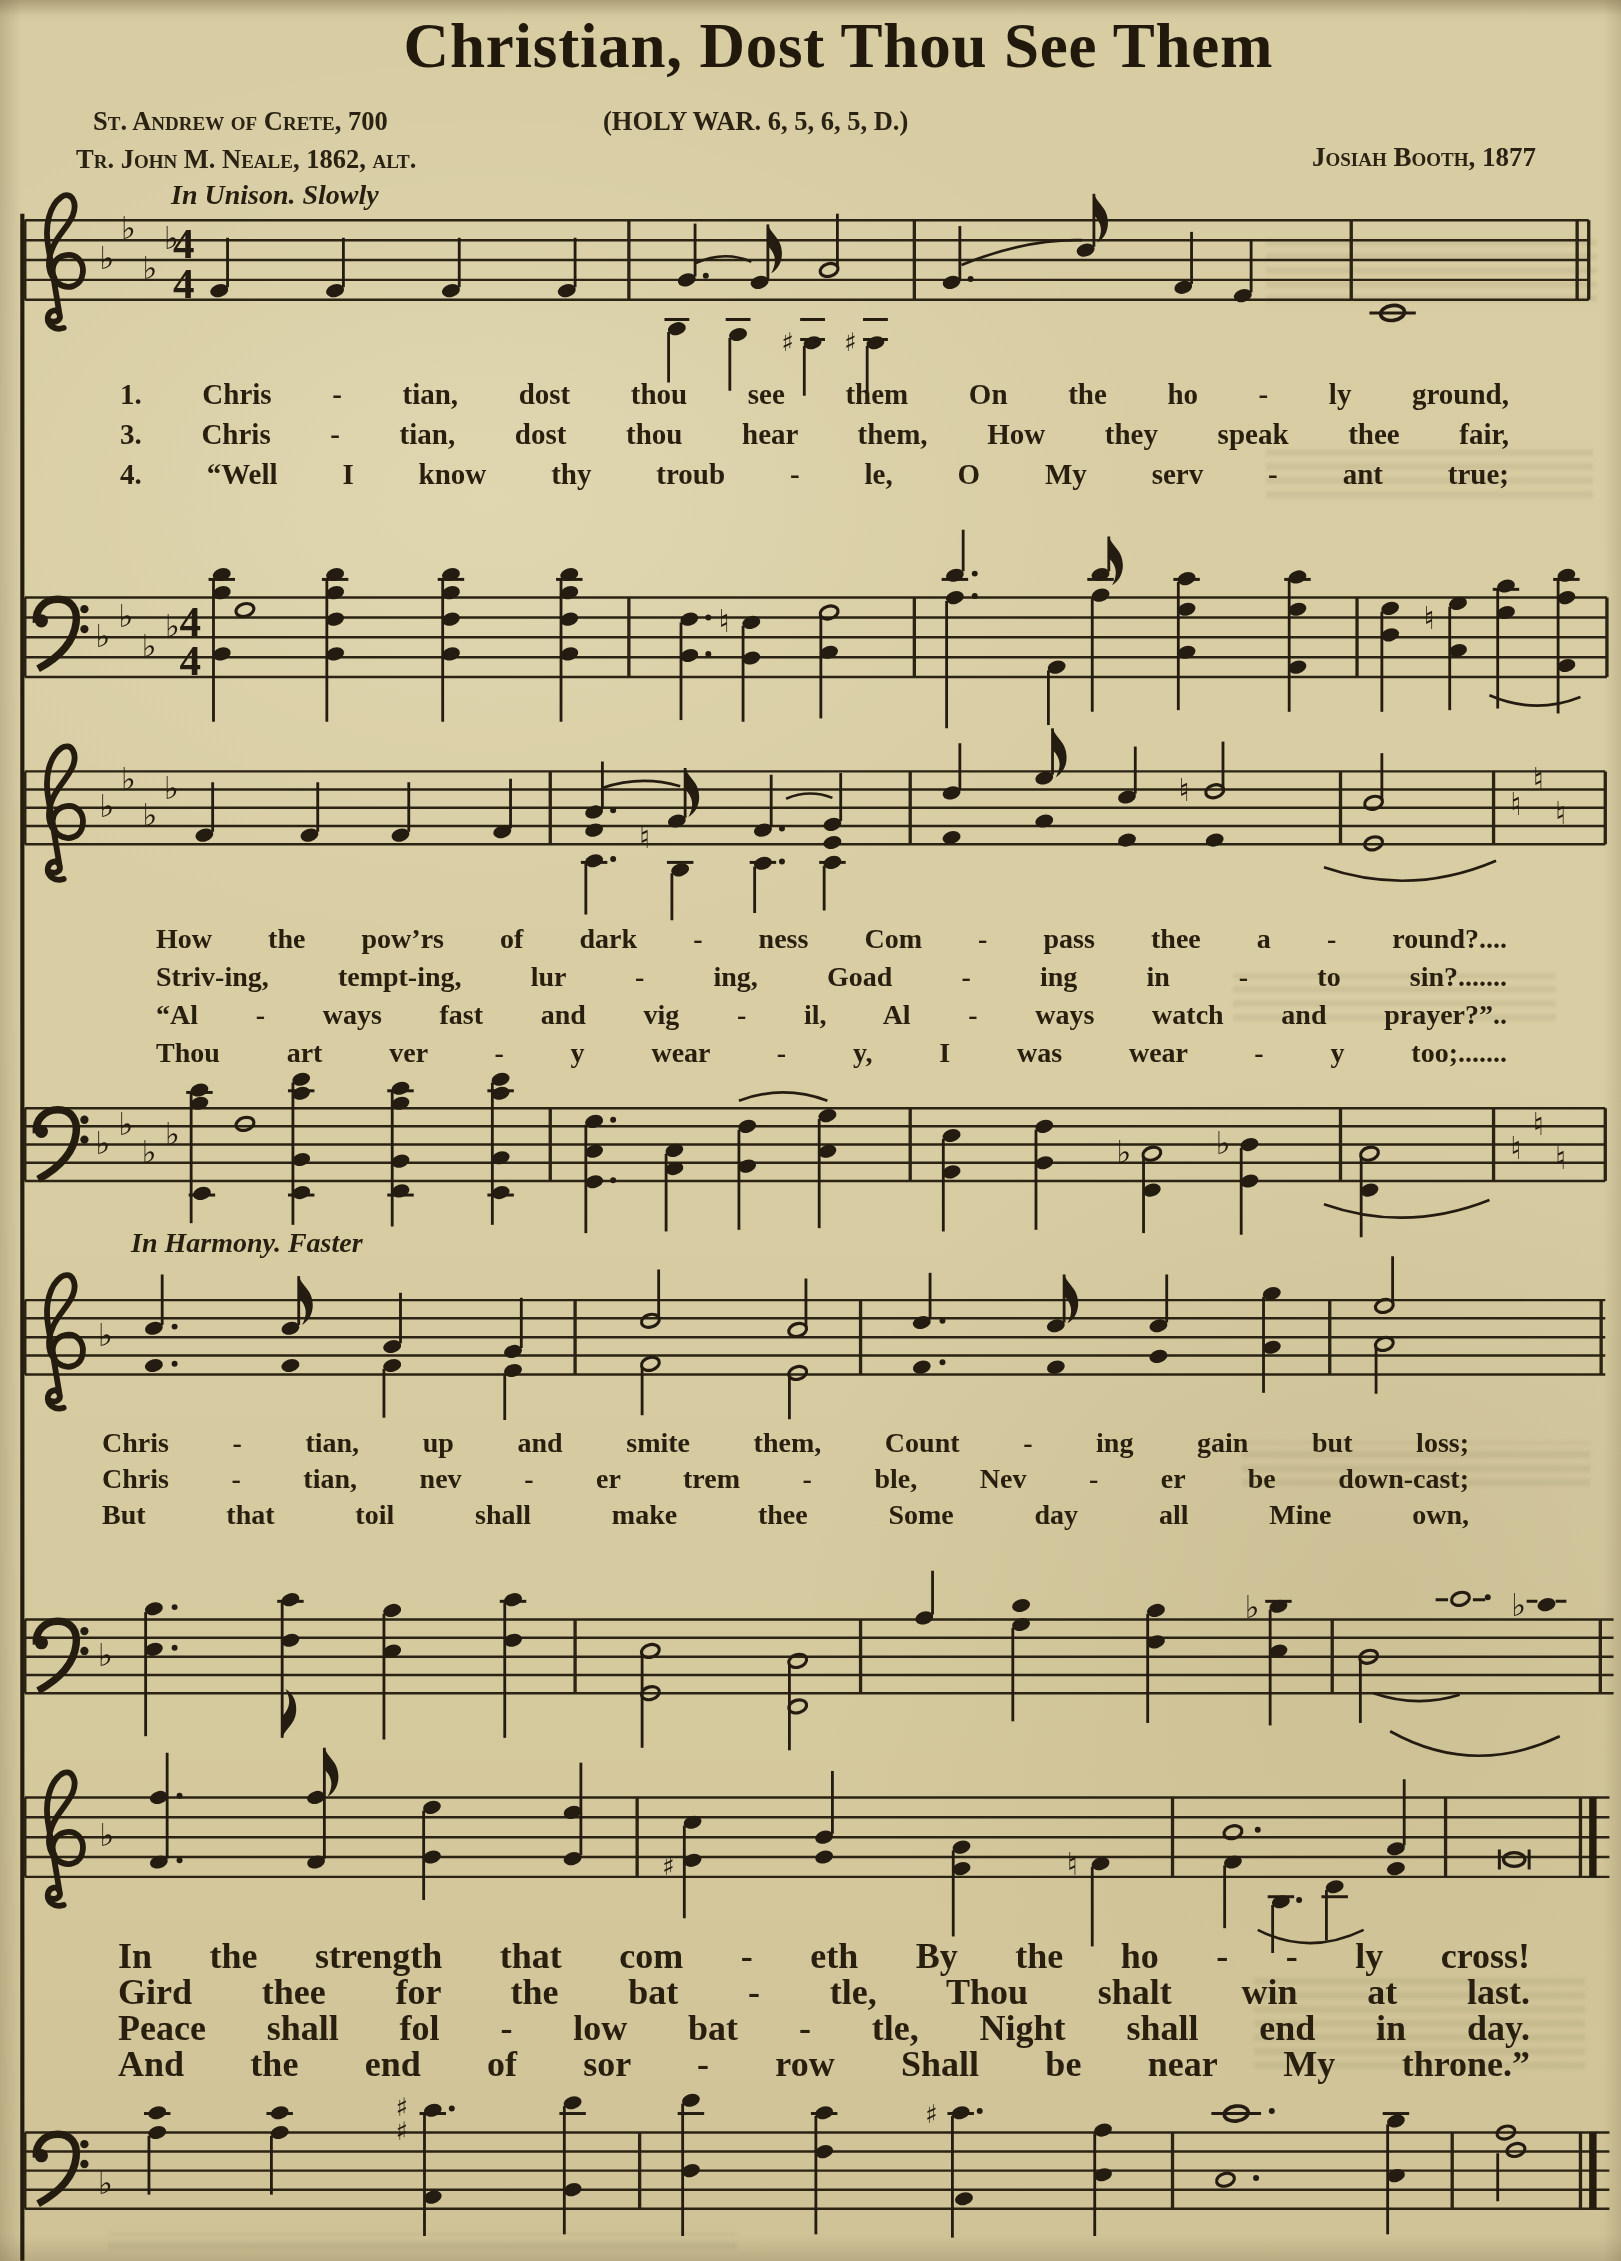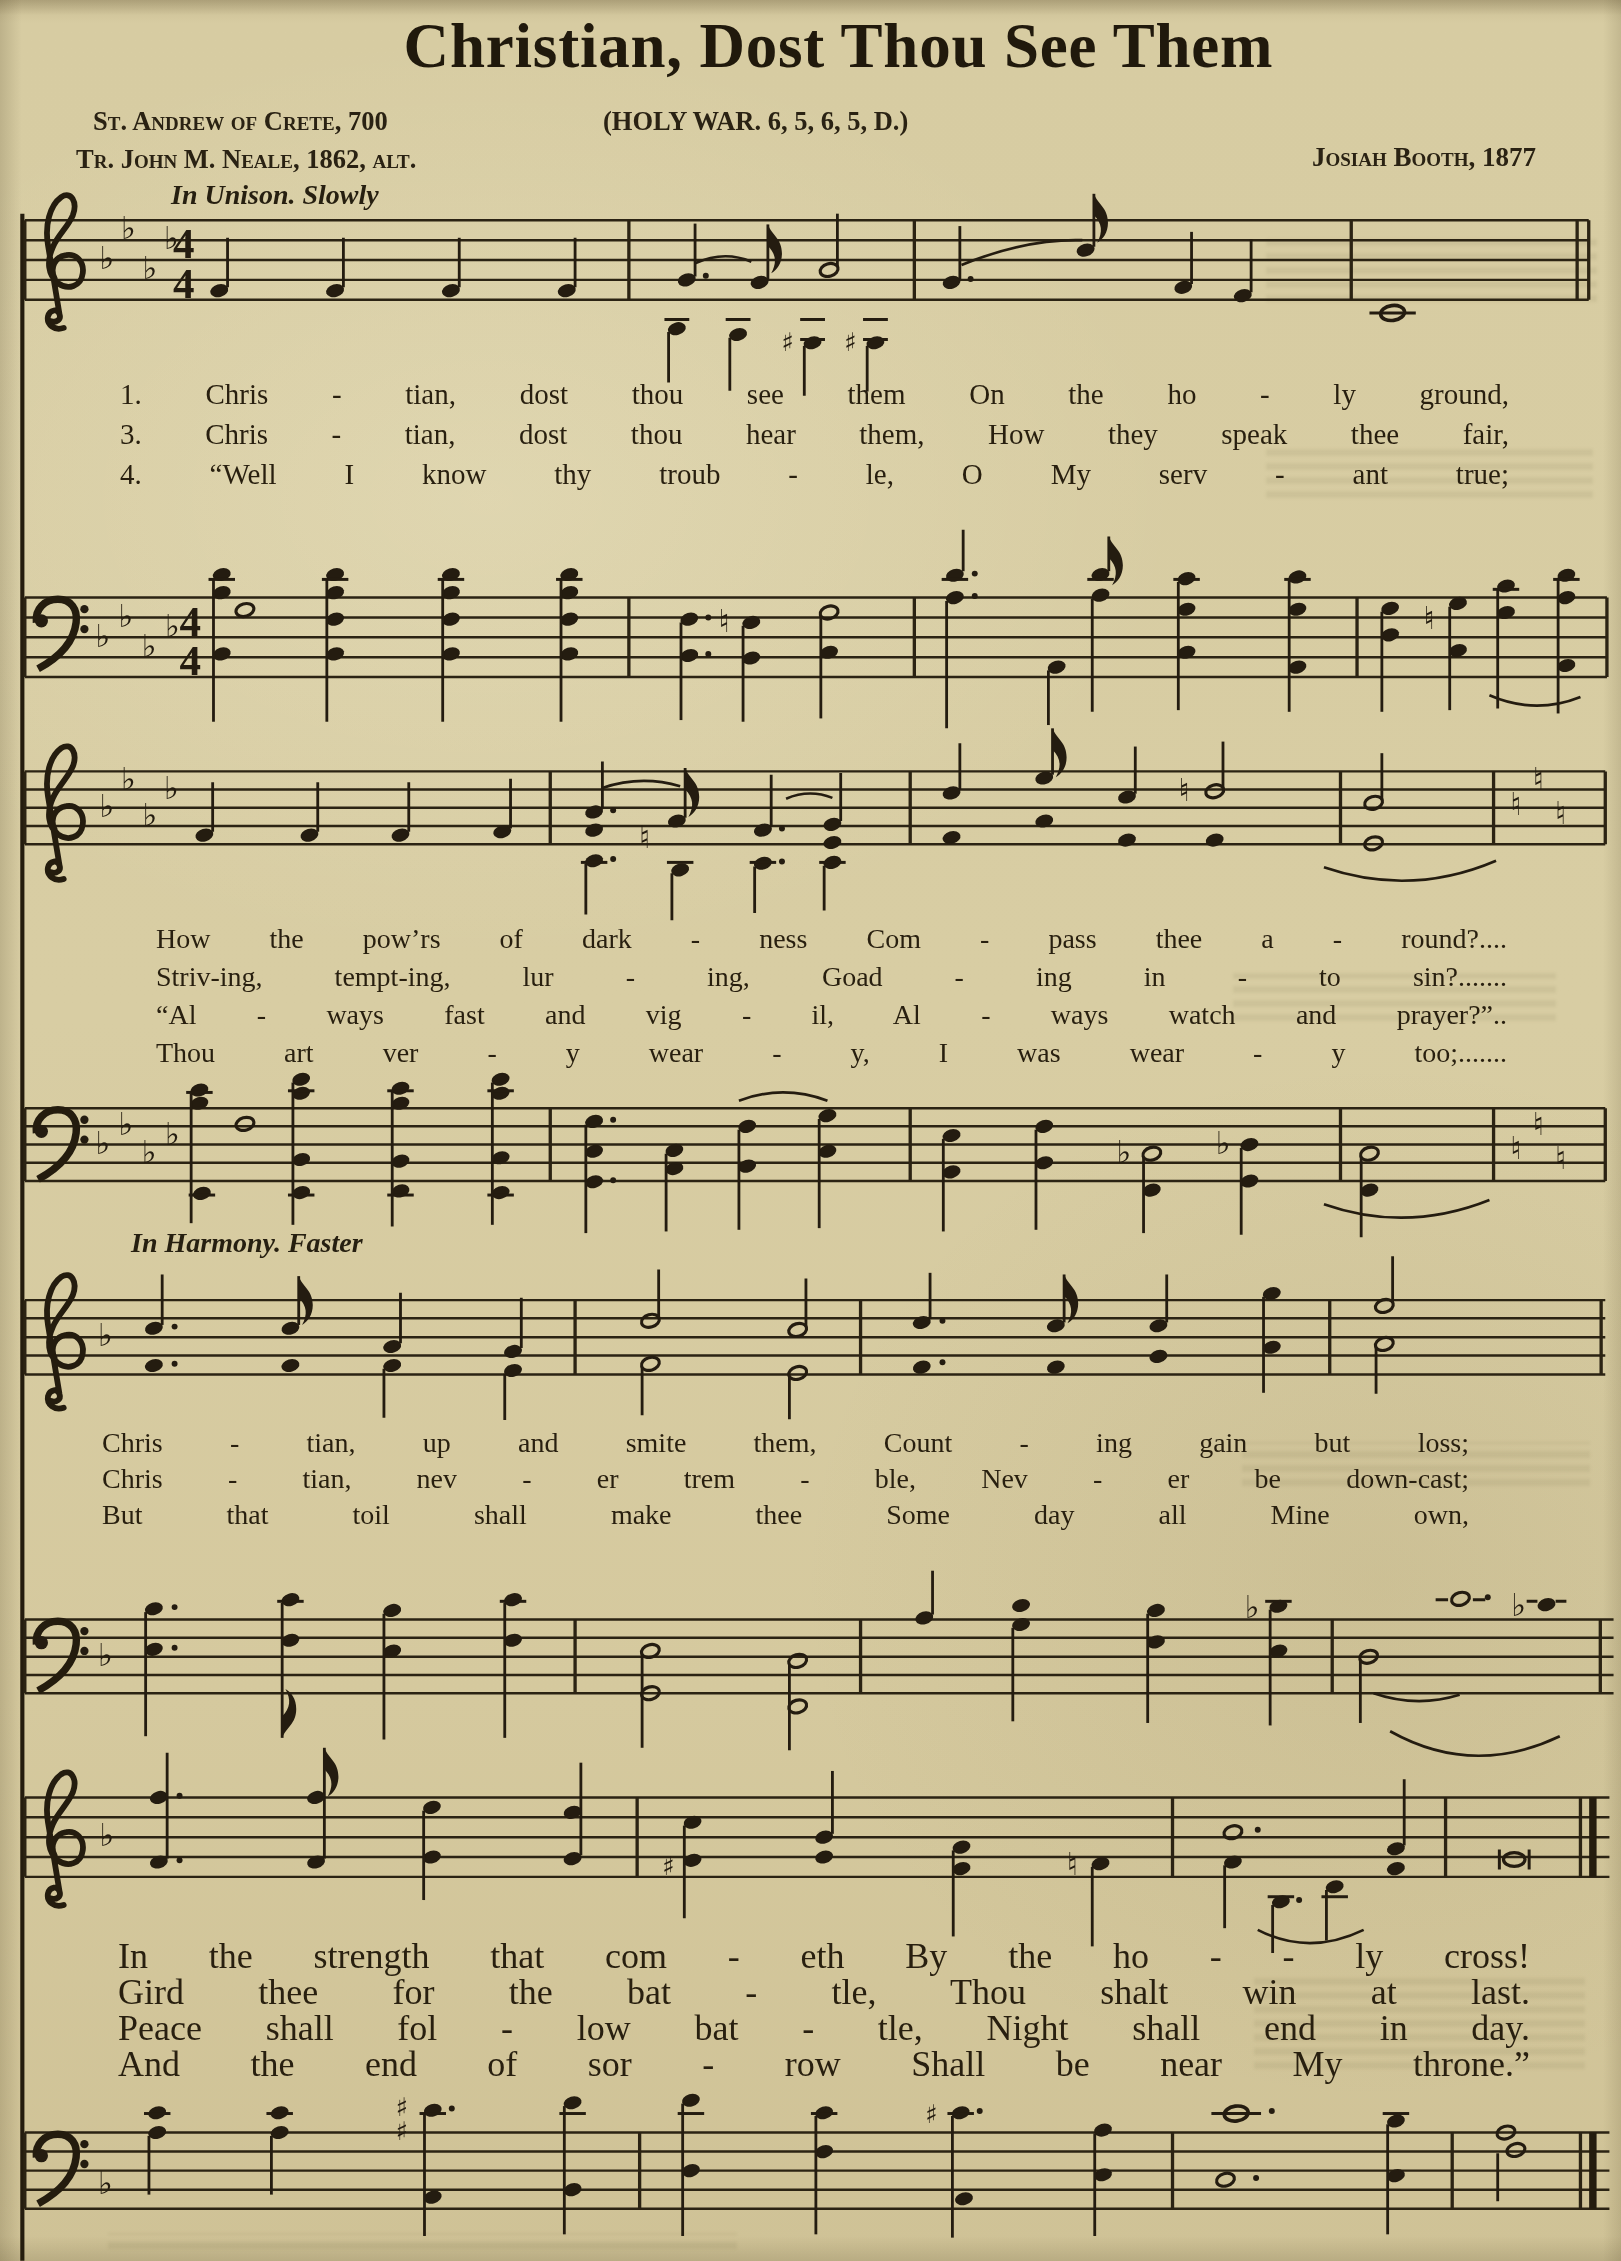--- a/index.html
+++ b/index.html
@@ -19,21 +19,21 @@
   .title{position:absolute;left:0;top:10px;width:1621px;margin:0;text-align:center;
     font-size:63px;font-weight:bold;letter-spacing:0.8px;color:#20190c;padding-left:28px;}
   .attr{position:absolute;font-variant:small-caps;font-weight:bold;color:#2a2213;}
   .a1{left:93px;top:106px;font-size:26.5px;}
   .a2{left:603px;top:106px;font-size:26.5px;}
   .a3{left:76px;top:144px;font-size:26.5px;}
   .a4{left:1246px;top:142px;width:290px;text-align:right;font-size:27px;}
   .tempo{position:absolute;font-style:italic;font-weight:bold;font-size:28px;color:#261f10;}
   .t1{left:171px;top:179px;}
   .t2{left:131px;top:1227px;}
-  .verse{position:absolute;font-weight:normal;color:#281f0f;}
+  .verse{position:absolute;font-weight:bold;color:#281f0f;}
   .vline{text-align:justify;text-align-last:justify;}
   .v1{left:120px;top:374px;width:1389px;font-size:29px;}
   .v1 .vline{line-height:40px;}
   .v2{left:156px;top:920px;width:1351px;font-size:28px;}
   .v2 .vline{line-height:38px;}
   .v3{left:102px;top:1425px;width:1367px;font-size:28px;}
   .v3 .vline{line-height:36px;}
   .v4{left:118px;top:1938px;width:1412px;font-size:36px;}
   .v4 .vline{line-height:36px;}
   svg.music{position:absolute;left:0;top:0;width:1621px;height:2261px;pointer-events:none;}

